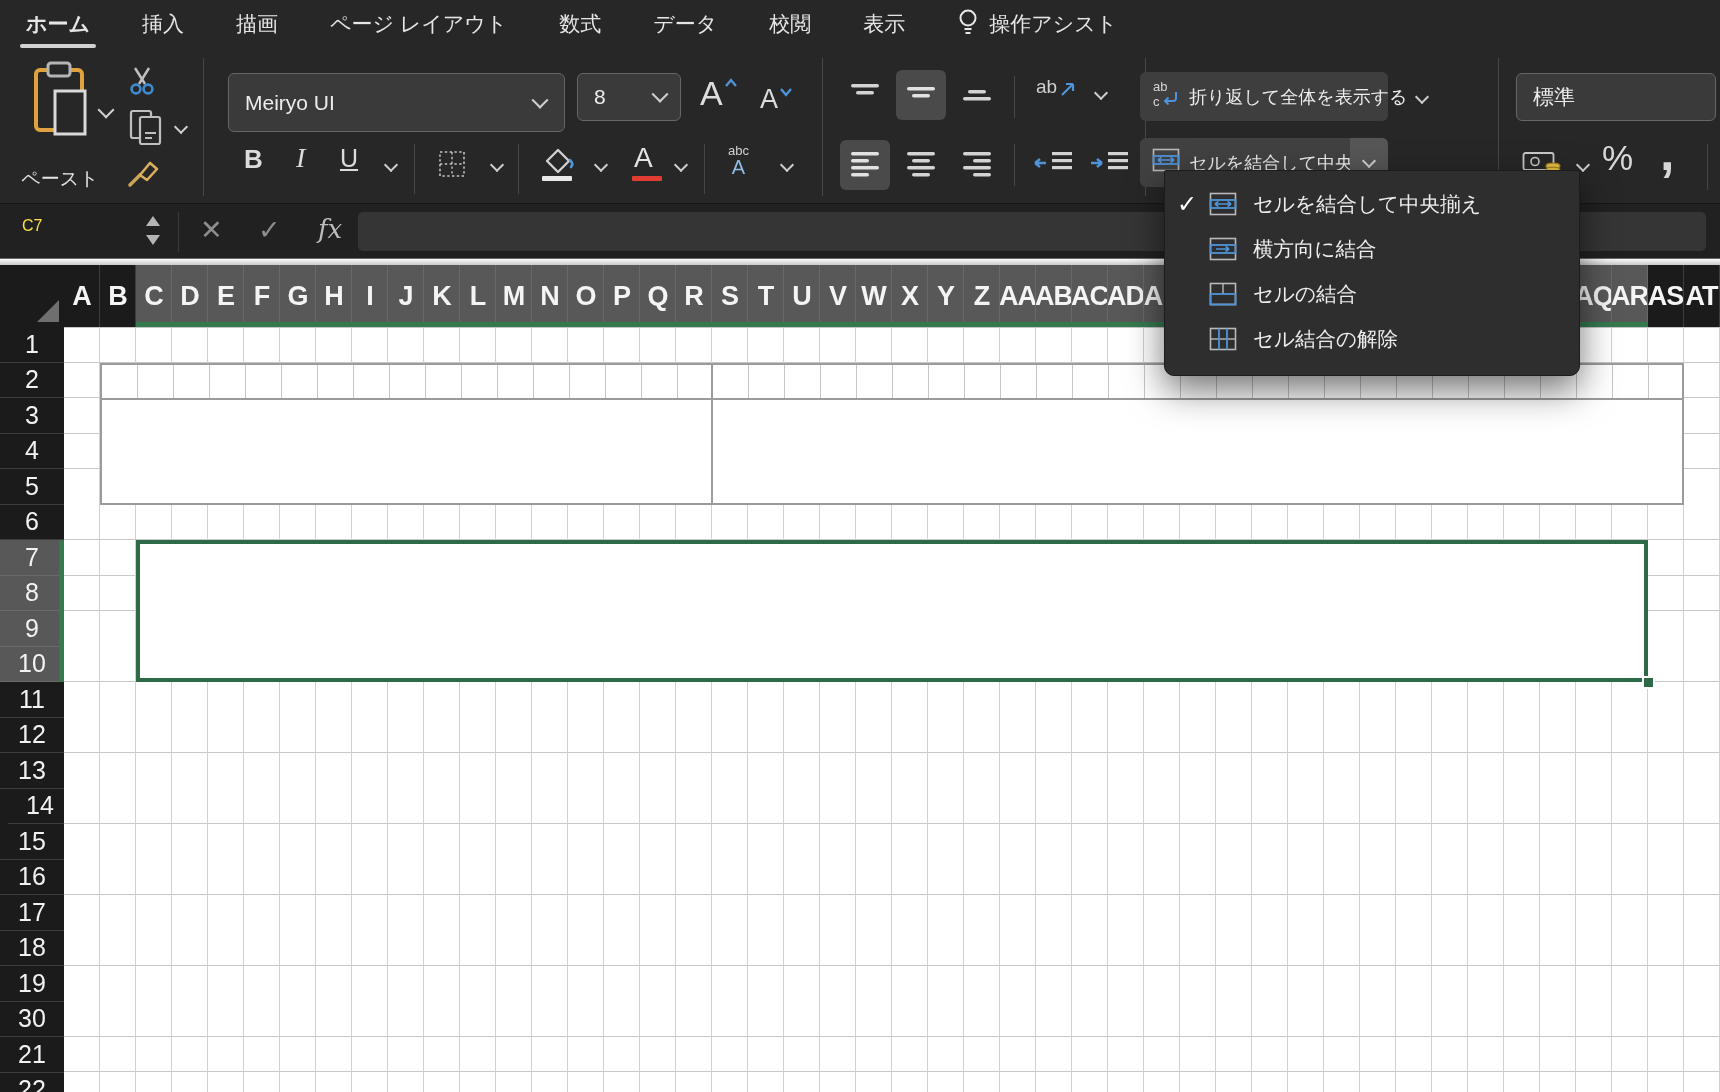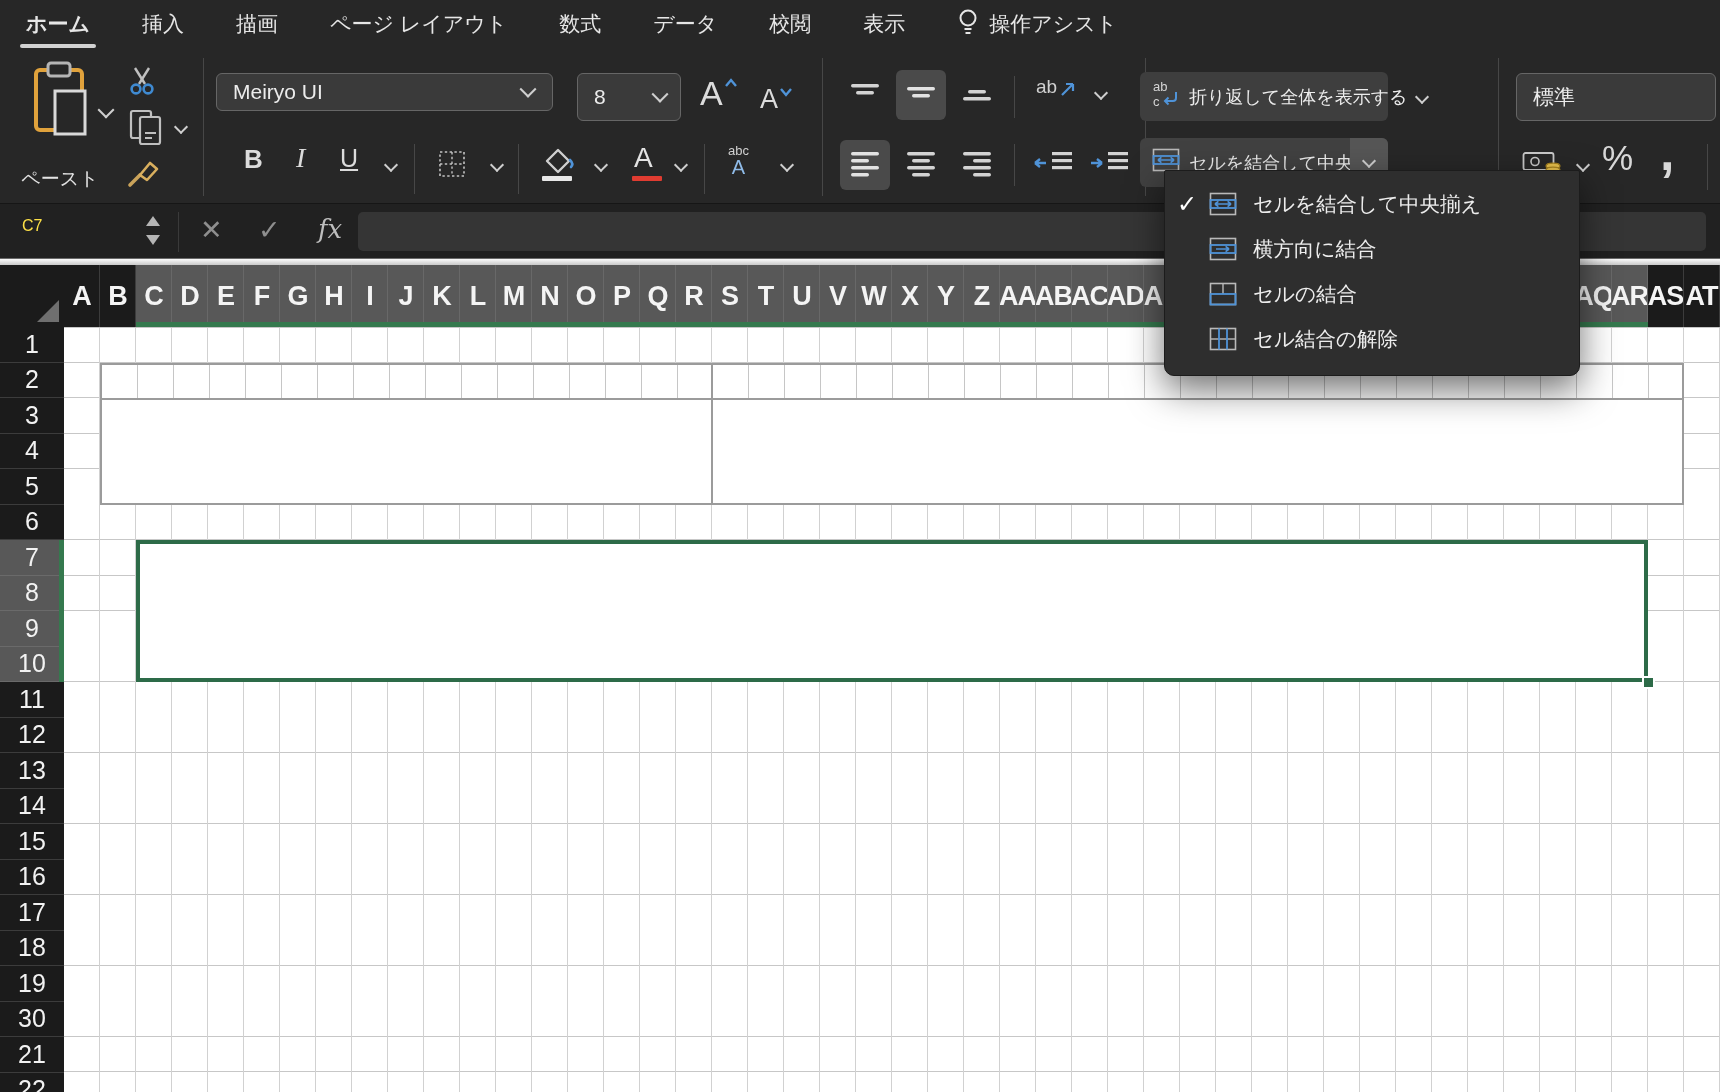--- a/index.html
+++ b/index.html
@@ -148,21 +148,21 @@
     <div class="abs" style="left:126px;top:108px">
       <span>
         <svg width="38" height="32" viewBox="0 0 38 32">
           <path d="M4 29 L14 19" stroke="#caa35a" stroke-width="3.6" stroke-linecap="round"></path>
           <path d="M14 19 L24 7 L31 13 L21 24 Z" fill="none" stroke="#d9af5e" stroke-width="2.6" stroke-linejoin="round"></path>
         </svg>
       </span>
     </div>
     <div class="vdiv" style="left:203px;top:10px;height:138px"></div>
 
-    <div class="inputbox" style="left:216px;top:25px;width:337px;height:38px">
+    <div class="inputbox" style="left:228px;top:25px;width:337px;height:59px">
       <span style="padding-left:16px;font-size:21px">Meiryo UI</span>
       <span class="chev" style="margin-left:auto;margin-right:18px;transform:rotate(45deg) translate(-2px,-2px)"></span>
     </div>
     <div class="inputbox" style="left:577px;top:25px;width:104px;height:48px">
       <span style="padding-left:16px;font-size:21px">8</span>
       <span class="chev" style="margin-left:auto;margin-right:14px;transform:rotate(45deg) translate(-2px,-2px)"></span>
     </div>
     <div class="iconbtn" style="left:700px;top:26px">
       <span style="font-size:34px">A</span>
       <svg width="14" height="10" viewBox="0 0 14 10" style="margin:-22px 0 0 1px">
@@ -423,21 +423,21 @@
         <div class="rowcell dark" style="top: 106.5px; height: 35.5px;">4</div>
         <div class="rowcell dark" style="top: 142px; height: 35.5px;">5</div>
         <div class="rowcell dark" style="top: 177.5px; height: 35.5px;">6</div>
         <div class="rowcell sel" style="top: 213px; height: 35.5px;">7</div>
         <div class="rowcell sel" style="top: 248.5px; height: 35.5px;">8</div>
         <div class="rowcell sel" style="top: 284px; height: 35.5px;">9</div>
         <div class="rowcell sel" style="top: 319.5px; height: 35.5px;">10</div>
         <div class="rowcell dark" style="top: 355px; height: 35.5px;">11</div>
         <div class="rowcell dark" style="top: 390.5px; height: 35.5px; text-align: right;">12</div>
         <div class="rowcell dark" style="top: 426px; height: 35.5px;">13</div>
-        <div class="rowcell dark" style="top: 461.5px; height: 35.5px;">14</div>
+        <div class="rowcell dark" style="top: 461.5px; height: 35.5px; margin-left: 8px;">14</div>
         <div class="rowcell dark" style="top: 497px; height: 35.5px;">15</div>
         <div class="rowcell dark" style="top: 532.5px; height: 35.5px;">16</div>
         <div class="rowcell dark" style="top: 568px; height: 35.5px;">17</div>
         <div class="rowcell dark" style="top: 603.5px; height: 35.5px;">18</div>
         <div class="rowcell dark" style="top: 639px; height: 35.5px;">19</div>
         <div class="rowcell dark" style="top: 674.5px; height: 35.5px;">30</div>
         <div class="rowcell dark" style="top: 710px; height: 35.5px;">21</div>
         <div class="rowcell dark" style="top: 745.5px; height: 35.5px;">22</div>
       </div>
     <div id="rowgreen"></div>

